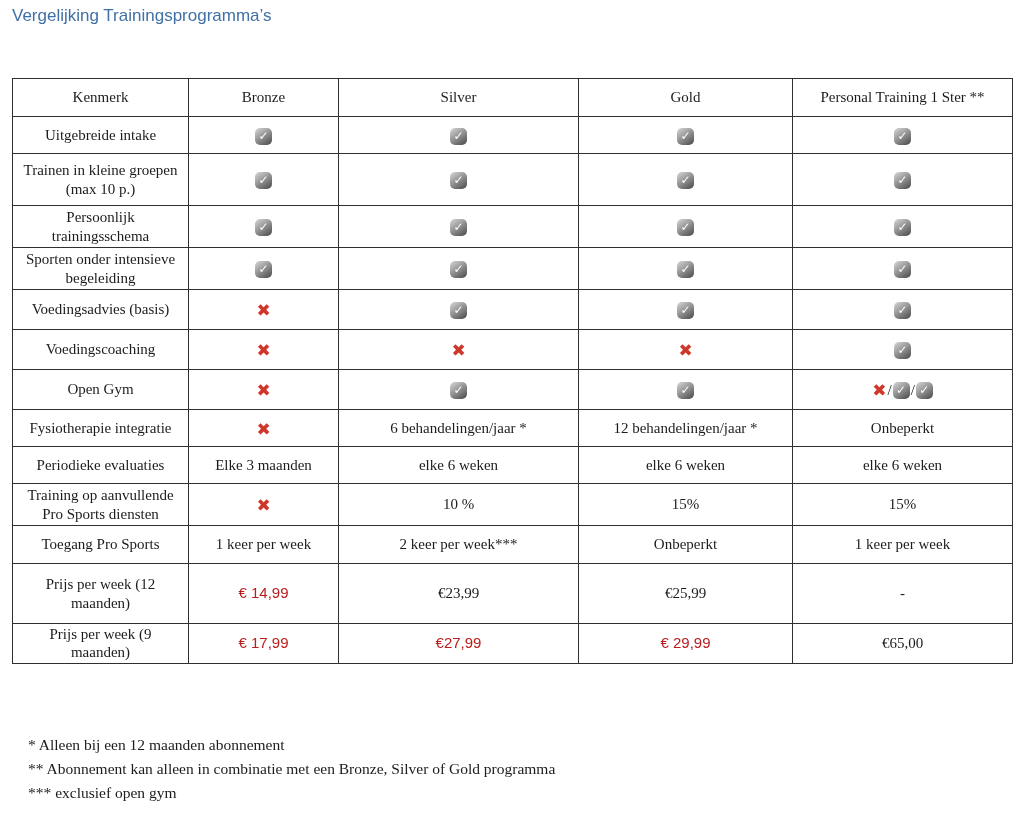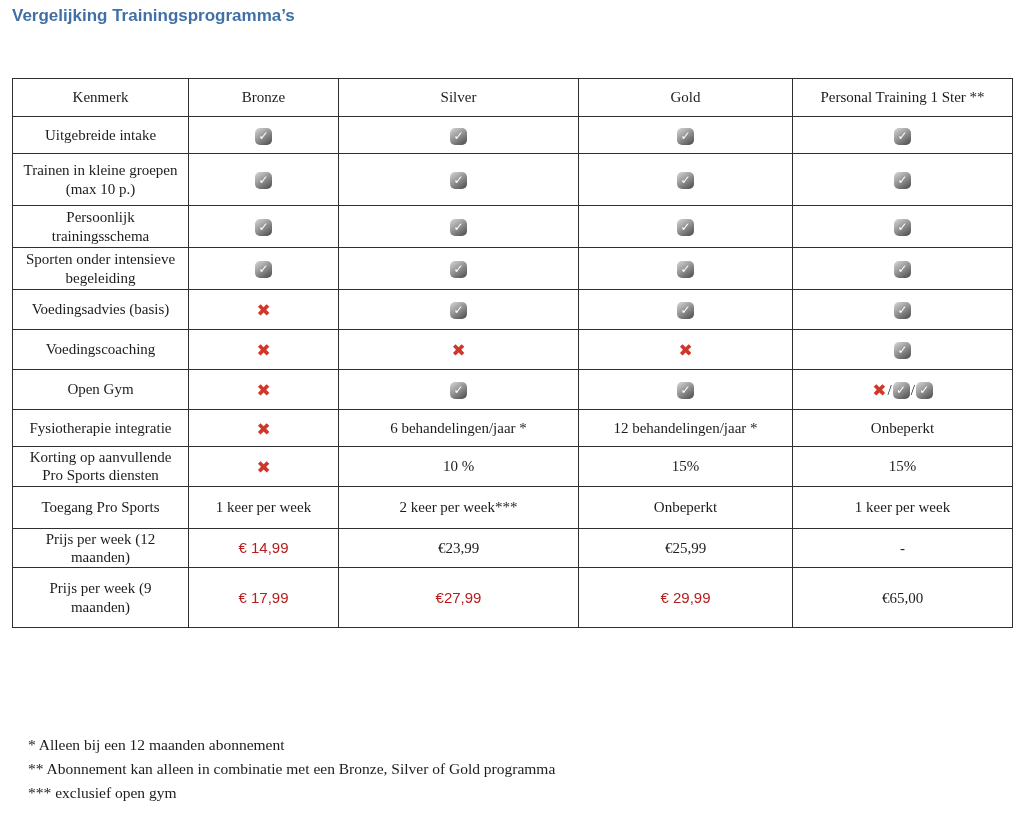--- a/index.html
+++ b/index.html
@@ -1,19 +1,19 @@
 <!DOCTYPE html>
 <html><head>
 <meta charset="utf-8">
 <style>
   html,body{margin:0;padding:0;background:#fff;}
   .page{position:relative;width:1024px;height:813px;background:#ffffff;overflow:hidden;
         font-family:"Liberation Serif", serif;color:#1c1c1c;}
   .title{position:absolute;left:12px;top:6px;margin:0;
-         font-family:"Liberation Sans", sans-serif;font-size:17px;font-weight:bold;color:#4070a6;}
+         font-family:"Liberation Sans", sans-serif;font-size:17px;font-weight:normal;color:#4070a6;}
   table.cmp{position:absolute;left:12px;top:65px;width:1000px;table-layout:fixed;
             border-collapse:collapse;margin-top:13px;}
   table.cmp th, table.cmp td{border:1px solid #2f2f2f;text-align:center;vertical-align:middle;
             font-size:15px;line-height:1.22;padding:1px 6px;overflow:hidden;}
   thead tr{height:38px;}
   th{font-weight:normal;}
   th.personal{vertical-align:top;padding-top:5px;font-size:14.5px;}
   tbody tr:nth-child(1){height:37px}
   tbody tr:nth-child(2){height:52px}
   tbody tr:nth-child(3){height:42px}
@@ -115,21 +115,28 @@
           <td><span class="crx">✖</span><span class="slash">/</span><span class="chk">✓</span><span class="slash">/</span><span class="chk">✓</span></td>
         </tr>
         <tr>
           <td class="feature">Fysiotherapie integratie</td>
           <td><span class="crx">✖</span></td>
           <td>6 behandelingen/jaar *</td>
           <td>12 behandelingen/jaar *</td>
           <td>Onbeperkt</td>
         </tr>
         <tr>
-          <td class="feature">Korting op aanvullende Pro Sports diensten</td>
+          <td class="feature">Periodieke evaluaties</td>
+          <td>Elke 3 maanden</td>
+          <td>elke 6 weken</td>
+          <td>elke 6 weken</td>
+          <td>elke 6 weken</td>
+        </tr>
+        <tr>
+          <td class="feature">Training op aanvullende Pro Sports diensten</td>
           <td><span class="crx">✖</span></td>
           <td>10 %</td>
           <td>15%</td>
           <td>15%</td>
         </tr>
         <tr>
           <td class="feature">Toegang Pro Sports</td>
           <td>1 keer per week</td>
           <td>2 keer per week***</td>
           <td>Onbeperkt</td>

